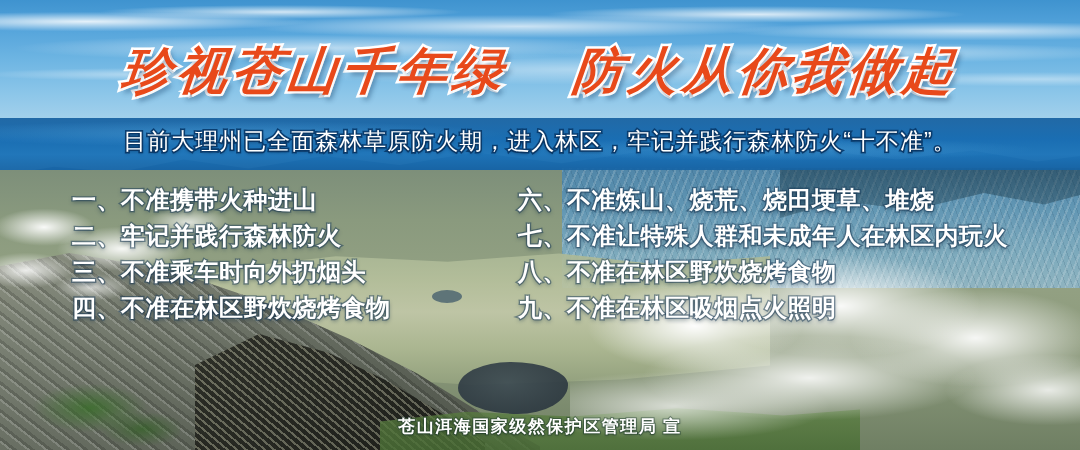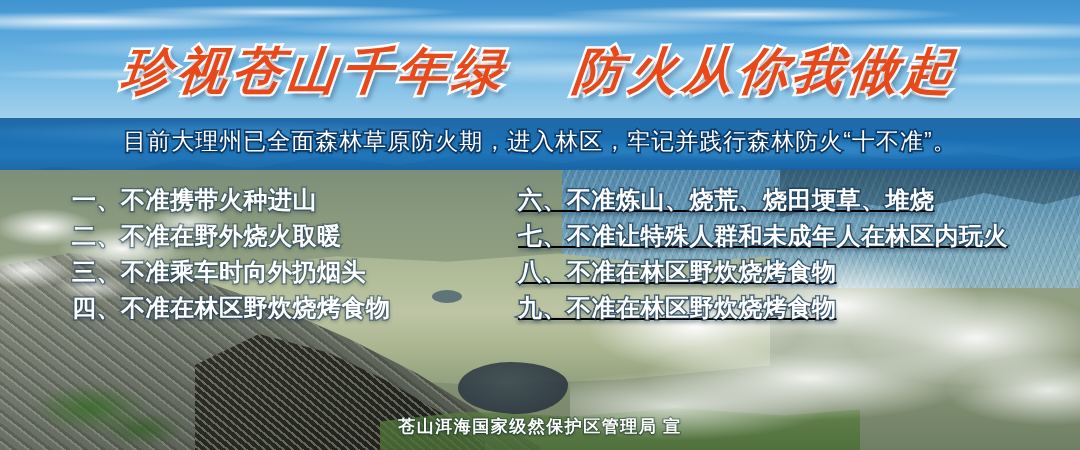--- a/index.html
+++ b/index.html
@@ -250,21 +250,21 @@
     padding: 0 72px;
     box-sizing: border-box;
   }
   .rules-col {
     flex: 1 1 50%;
     display: flex;
     flex-direction: column;
     justify-content: flex-start;
     gap: 11px;
   }
-  .rules-col.right { padding-left: 30px; text-decoration: underline; }
+  .rules-col.right { padding-left: 30px; }
 
   .rule-item {
     font-size: 24px;
     font-weight: bold;
     color: #ffffff;
     letter-spacing: .5px;
     white-space: nowrap;
     line-height: 1.04;
     -webkit-text-stroke: 2.6px rgba(28,62,92,.50);
     paint-order: stroke fill;
@@ -313,27 +313,27 @@
   <div class="headline-row">
     <div class="headline">珍视苍山千年绿</div>
     <div class="headline">防火从你我做起</div>
   </div>
 
   <div class="subtitle">目前大理州已全面森林草原防火期，进入林区，牢记并践行森林防火“十不准”。</div>
 
   <div class="rules">
     <div class="rules-col left">
       <div class="rule-item">一、不准携带火种进山</div>
-      <div class="rule-item">二、不准在野外烧火取暖</div>
+      <div class="rule-item">二、牢记并践行森林防火</div>
       <div class="rule-item">三、不准乘车时向外扔烟头</div>
       <div class="rule-item">四、不准在林区野炊烧烤食物</div>
     </div>
     <div class="rules-col right">
       <div class="rule-item">六、不准炼山、烧荒、烧田埂草、堆烧</div>
       <div class="rule-item">七、不准让特殊人群和未成年人在林区内玩火</div>
       <div class="rule-item">八、不准在林区野炊烧烤食物</div>
-      <div class="rule-item">九、不准在林区野炊烧烤食物</div>
+      <div class="rule-item">九、不准在林区吸烟点火照明</div>
     </div>
   </div>
 
   <div class="footer-credit">苍山洱海国家级然保护区管理局  宣</div>
 
 </div>
 
 </body></html>

